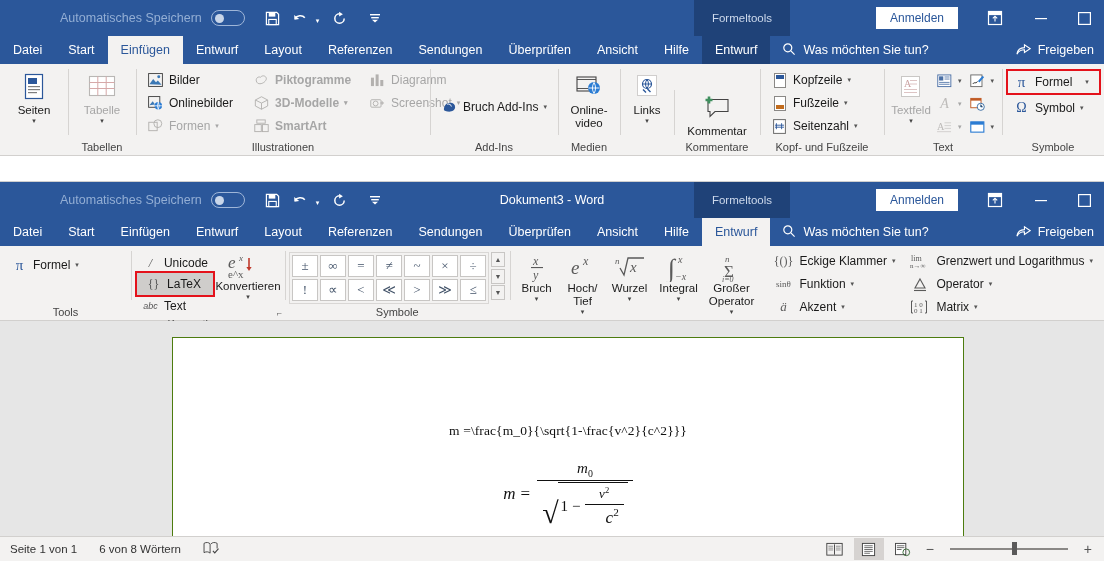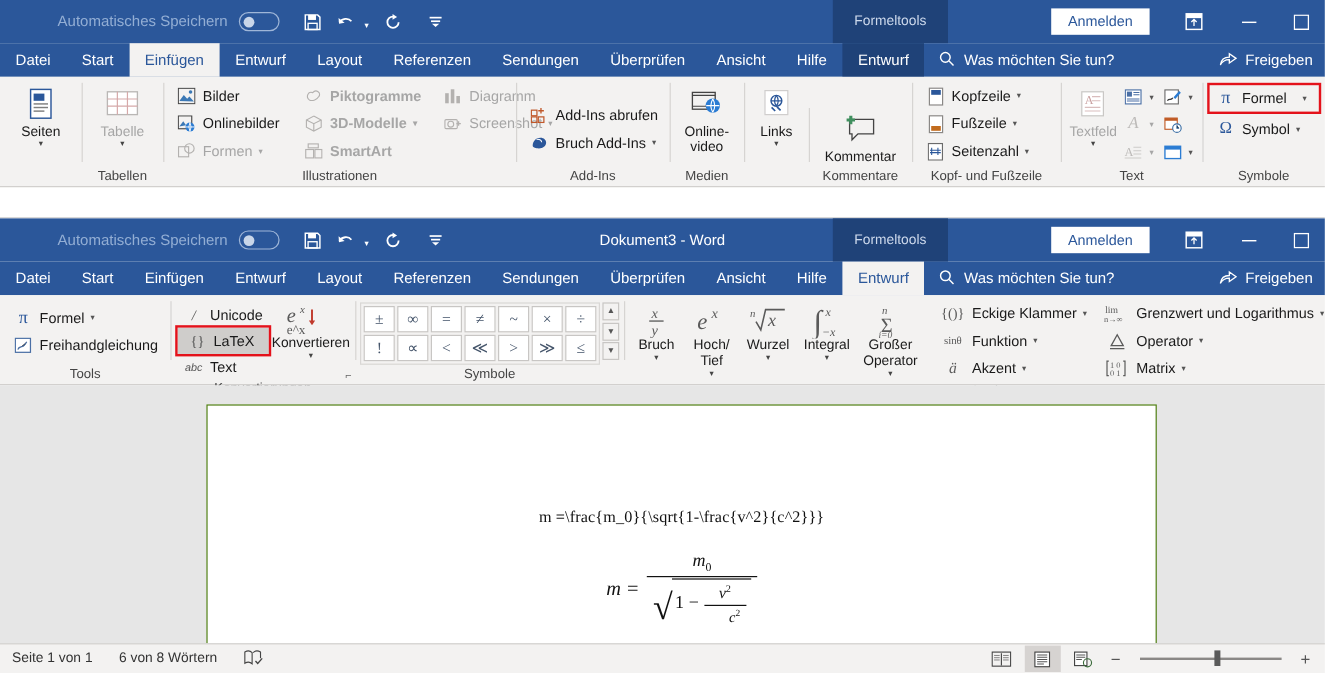--- a/index.html
+++ b/index.html
@@ -13,21 +13,21 @@
     -webkit-font-smoothing:antialiased;
   }
 
   
   .win { position:absolute; left:0; width:1104px; }
   .titlebar {
     position:relative;
     height:36px; background:#2b579a; color:#ffffff;
     display:flex; align-items:center;
   }
-  .qat { display:flex; align-items:center; gap:0; padding-left:48px; }
+  .qat { display:flex; align-items:center; gap:0; padding-left:60px; }
   .autosave-label { color:#93aed4; font-size:12.5px; margin-right:9px; }
   .toggle {
     width:34px; height:16px; border-radius:8px;
     border:1.3px solid #9fb6d8; position:relative; background:transparent;
   }
   .toggle:after {
     content:""; position:absolute; left:3px; top:2.6px;
     width:9px; height:9px; border-radius:50%; background:#c9d6e9;
   }
   .qat-ico {
@@ -403,31 +403,20 @@
       </div>
       <div class="group-label">Illustrationen</div>
     </div>
 
     <div class="group" style="width:128px;">
       <div class="group-body" style="align-items:center;">
         <div class="colstack" style="margin-top:6px;">
           <div class="smbtn">
             <span class="ic">
               <svg width="15" height="14" viewBox="0 0 16 15">
-                  <rect x="0.8" y="3" width="5" height="5" fill="none" stroke="#c0582a" stroke-width="1.1"></rect>
-                  <rect x="0.8" y="9" width="5" height="5" fill="none" stroke="#c0582a" stroke-width="1.1"></rect>
-                  <rect x="7" y="9" width="5" height="5" fill="none" stroke="#c0582a" stroke-width="1.1"></rect>
-                  <path d="M9.4 1v5 M7 3.5h5" stroke="#c0582a" stroke-width="1.2"></path>
-                </svg>
-            </span>
-            <span>Add-Ins abrufen</span>
-          </div>
-          <div class="smbtn">
-            <span class="ic">
-              <svg width="15" height="14" viewBox="0 0 16 15">
                   <path d="M2 10 C2 6 5 3 9 3 C12 3 14 5 14 7.5 C14 10.5 11 12.5 7.5 12.5 C5 12.5 2 12 2 10 Z" fill="#2b579a"></path>
                   <path d="M5.5 4.5 C7.5 4 10 5 10 7" stroke="#fff" stroke-width="1" fill="none"></path>
                 </svg>
             </span>
             <span>Bruch Add-Ins</span>
             <span class="cr">▾</span>
           </div>
         </div>
       </div>
       <div class="group-label">Add-Ins</div>
@@ -712,29 +701,20 @@
   <div class="ribbon" style="height:75px;">
 
     <div class="group" style="width:142px;">
       <div class="group-body" style="align-items:flex-start; padding-top:3px;">
         <div class="colstack">
           <div class="smbtn">
             <span class="ic" style="color:#2b579a; font-family:'Liberation Serif',serif; font-size:15px;">π</span>
             <span>Formel</span>
             <span class="cr">▾</span>
           </div>
-          <div class="smbtn">
-            <span class="ic">
-              <svg width="15" height="14" viewBox="0 0 16 15">
-                  <rect x="0.8" y="1" width="13.5" height="12.5" fill="#fff" stroke="#4a6fa5" stroke-width="1.1"></rect>
-                  <path d="M3 11 C5 6 7 12 11 4" stroke="#4a6fa5" stroke-width="1"></path>
-                </svg>
-            </span>
-            <span>Freihandgleichung</span>
-          </div>
         </div>
       </div>
       <div class="group-label">Tools</div>
     </div>
 
     <div class="group" style="width:163px;">
       <div class="group-body" style="align-items:flex-start; padding-top:2px;">
         <div class="colstack" style="gap:0;">
           <div class="smbtn" style="height:20px;">
             <span class="ic" style="font-family:'Liberation Serif',serif; font-style:italic; color:#555;">/</span>
@@ -930,21 +910,21 @@
             <span class="radical">
               <span class="sign">√</span>
               <span class="radicand">
                 <span style="font-size:15px; font-style:normal;">1</span>
                 <span style="font-size:15px; font-style:normal; padding:0 4px;">−</span>
                 <span class="frac">
                   <span class="num" style="font-size:13px;">
                     <span>v</span><span class="sup">2</span>
                   </span>
                   <span class="bar"></span>
-                  <span class="den" style="font-size:12px;margin-left:16px;">
+                  <span class="den" style="font-size:17px;margin-left:16px;">
                     <span>c</span><span class="sup">2</span>
                   </span>
                 </span>
               </span>
             </span>
           </span>
         </span>
       </div>
     </div>
   </div>

